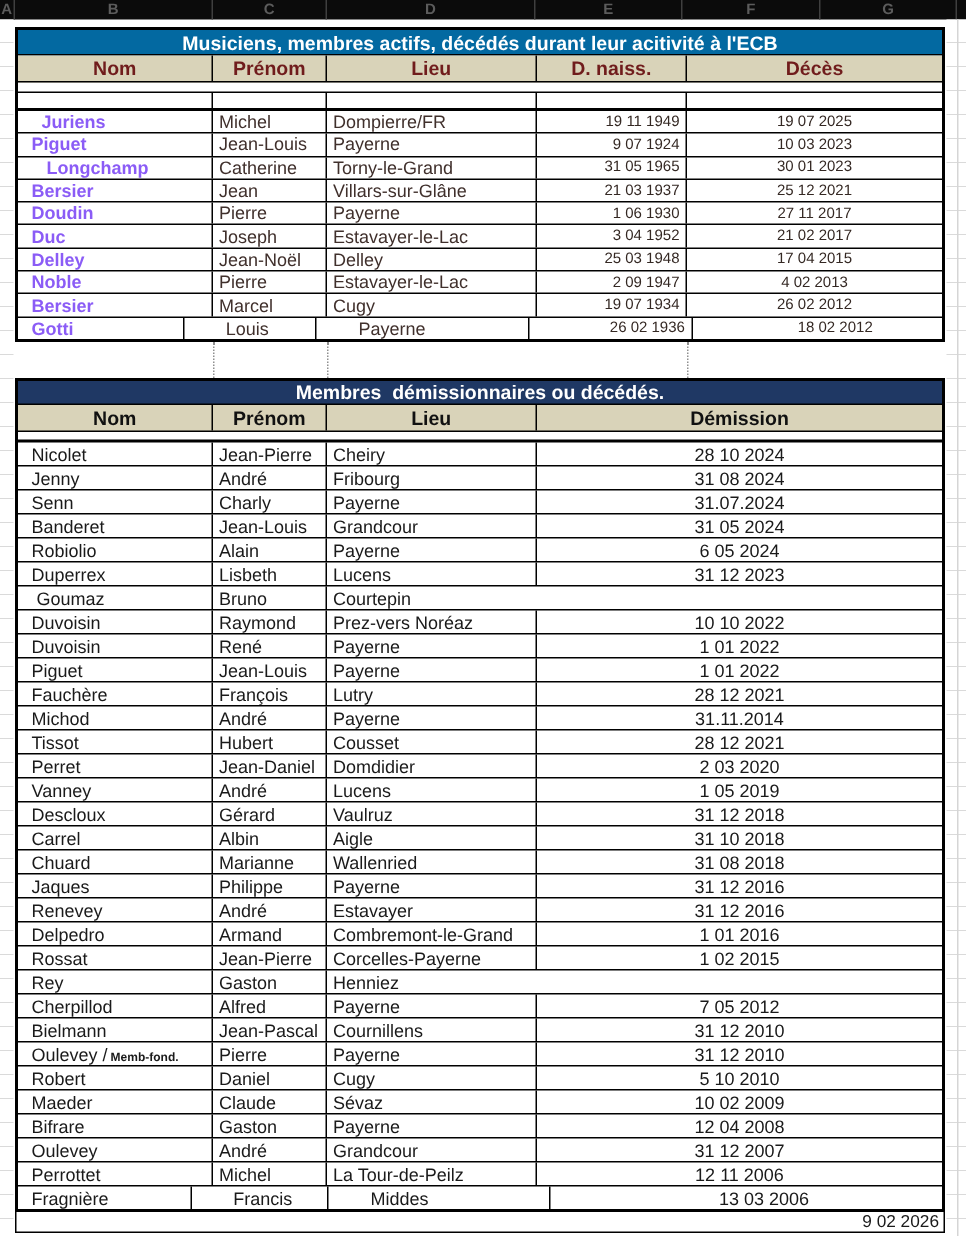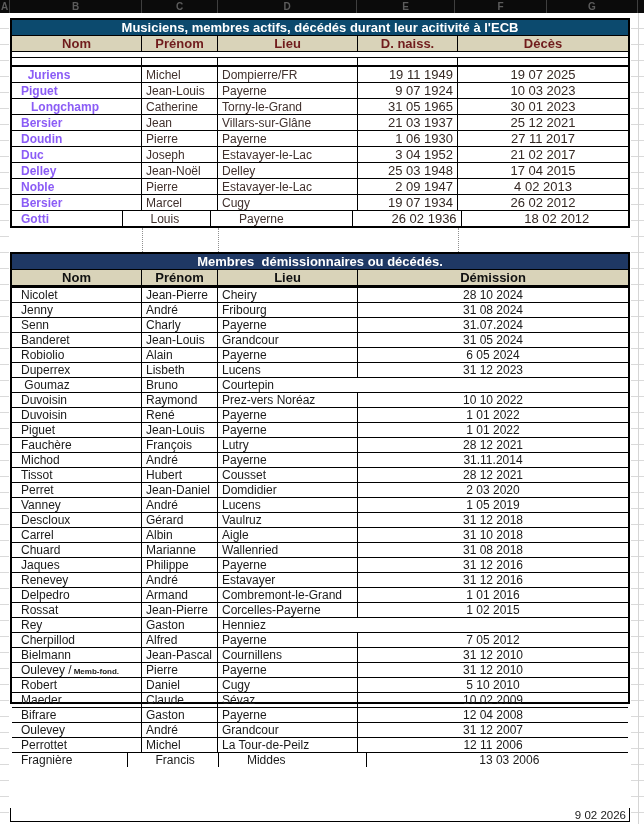--- a/index.html
+++ b/index.html
@@ -60,22 +60,22 @@
   .cell:last-child{border-right:none;}
   .w-nom{width:130px;padding-left:9px;}
   .w-pre{width:76px;padding-left:4px;}
   .w-lieu{width:140px;padding-left:4px;}
   .w-naiss{width:100px;justify-content:flex-end;padding-right:4px;}
   .w-dec{width:170px;justify-content:center;text-align:right;}
   .w-dem{width:270px;justify-content:center;}
   
   .t1 .w-nom{font-weight:bold;color:#8b5cf6;}
   .t1 .w-pre,.t1 .w-lieu{color:#40302c;}
-  .t1 .w-naiss,.t1 .w-dec{color:#342823;font-size:13px;}
-  .t1 .titlebar{background:#0c4a6e;}
+  .t1 .w-naiss,.t1 .w-dec{color:#342823;font-size:10px;}
+  .t1 .titlebar{background:#0369a1;}
   .t1 .hdrrow{color:#701c1c;}
   
   .t2 .titlebar{background:#1f3864;}
   .t2 .hdrrow{color:#111111;}
   .t2 .cell{color:#1a1a1a;}
   .t2 .w-dem{font-size:12px;}
   .naiss-inline{
     position:absolute;left:4px;top:12px;height:100%;width:100px;
     display:flex;align-items:center;justify-content:center;
   }
@@ -196,21 +196,21 @@
         <div class="cell w-naiss">26 02 1936</div>
         <div class="cell w-dec">18 02 2012</div>
       </div>
     </div>
 </div>
 
 <div class="dotline" style="left:142px"></div>
 <div class="dotline" style="left:218px"></div>
 <div class="dotline" style="left:458px"></div>
 
-<div class="sheet-table t2" style="top:252px;height:452px">
+<div class="sheet-table t2" style="top:252px;height:556px">
   <div class="titlebar" style="height:16px">Membres  démissionnaires ou décédés.</div>
   <div class="hdrrow" style="height:18px">
     <div class="hc" style="width:130px">Nom</div>
     <div class="hc" style="width:76px">Prénom</div>
     <div class="hc" style="width:140px">Lieu</div>
     <div class="hc" style="width:270px">Démission</div>
   </div>
   <div class="thinrow" style="height:6px"></div>
   <div class="databody" style="border-top:1px solid #000" id="t2body">
       <div class="drow">

